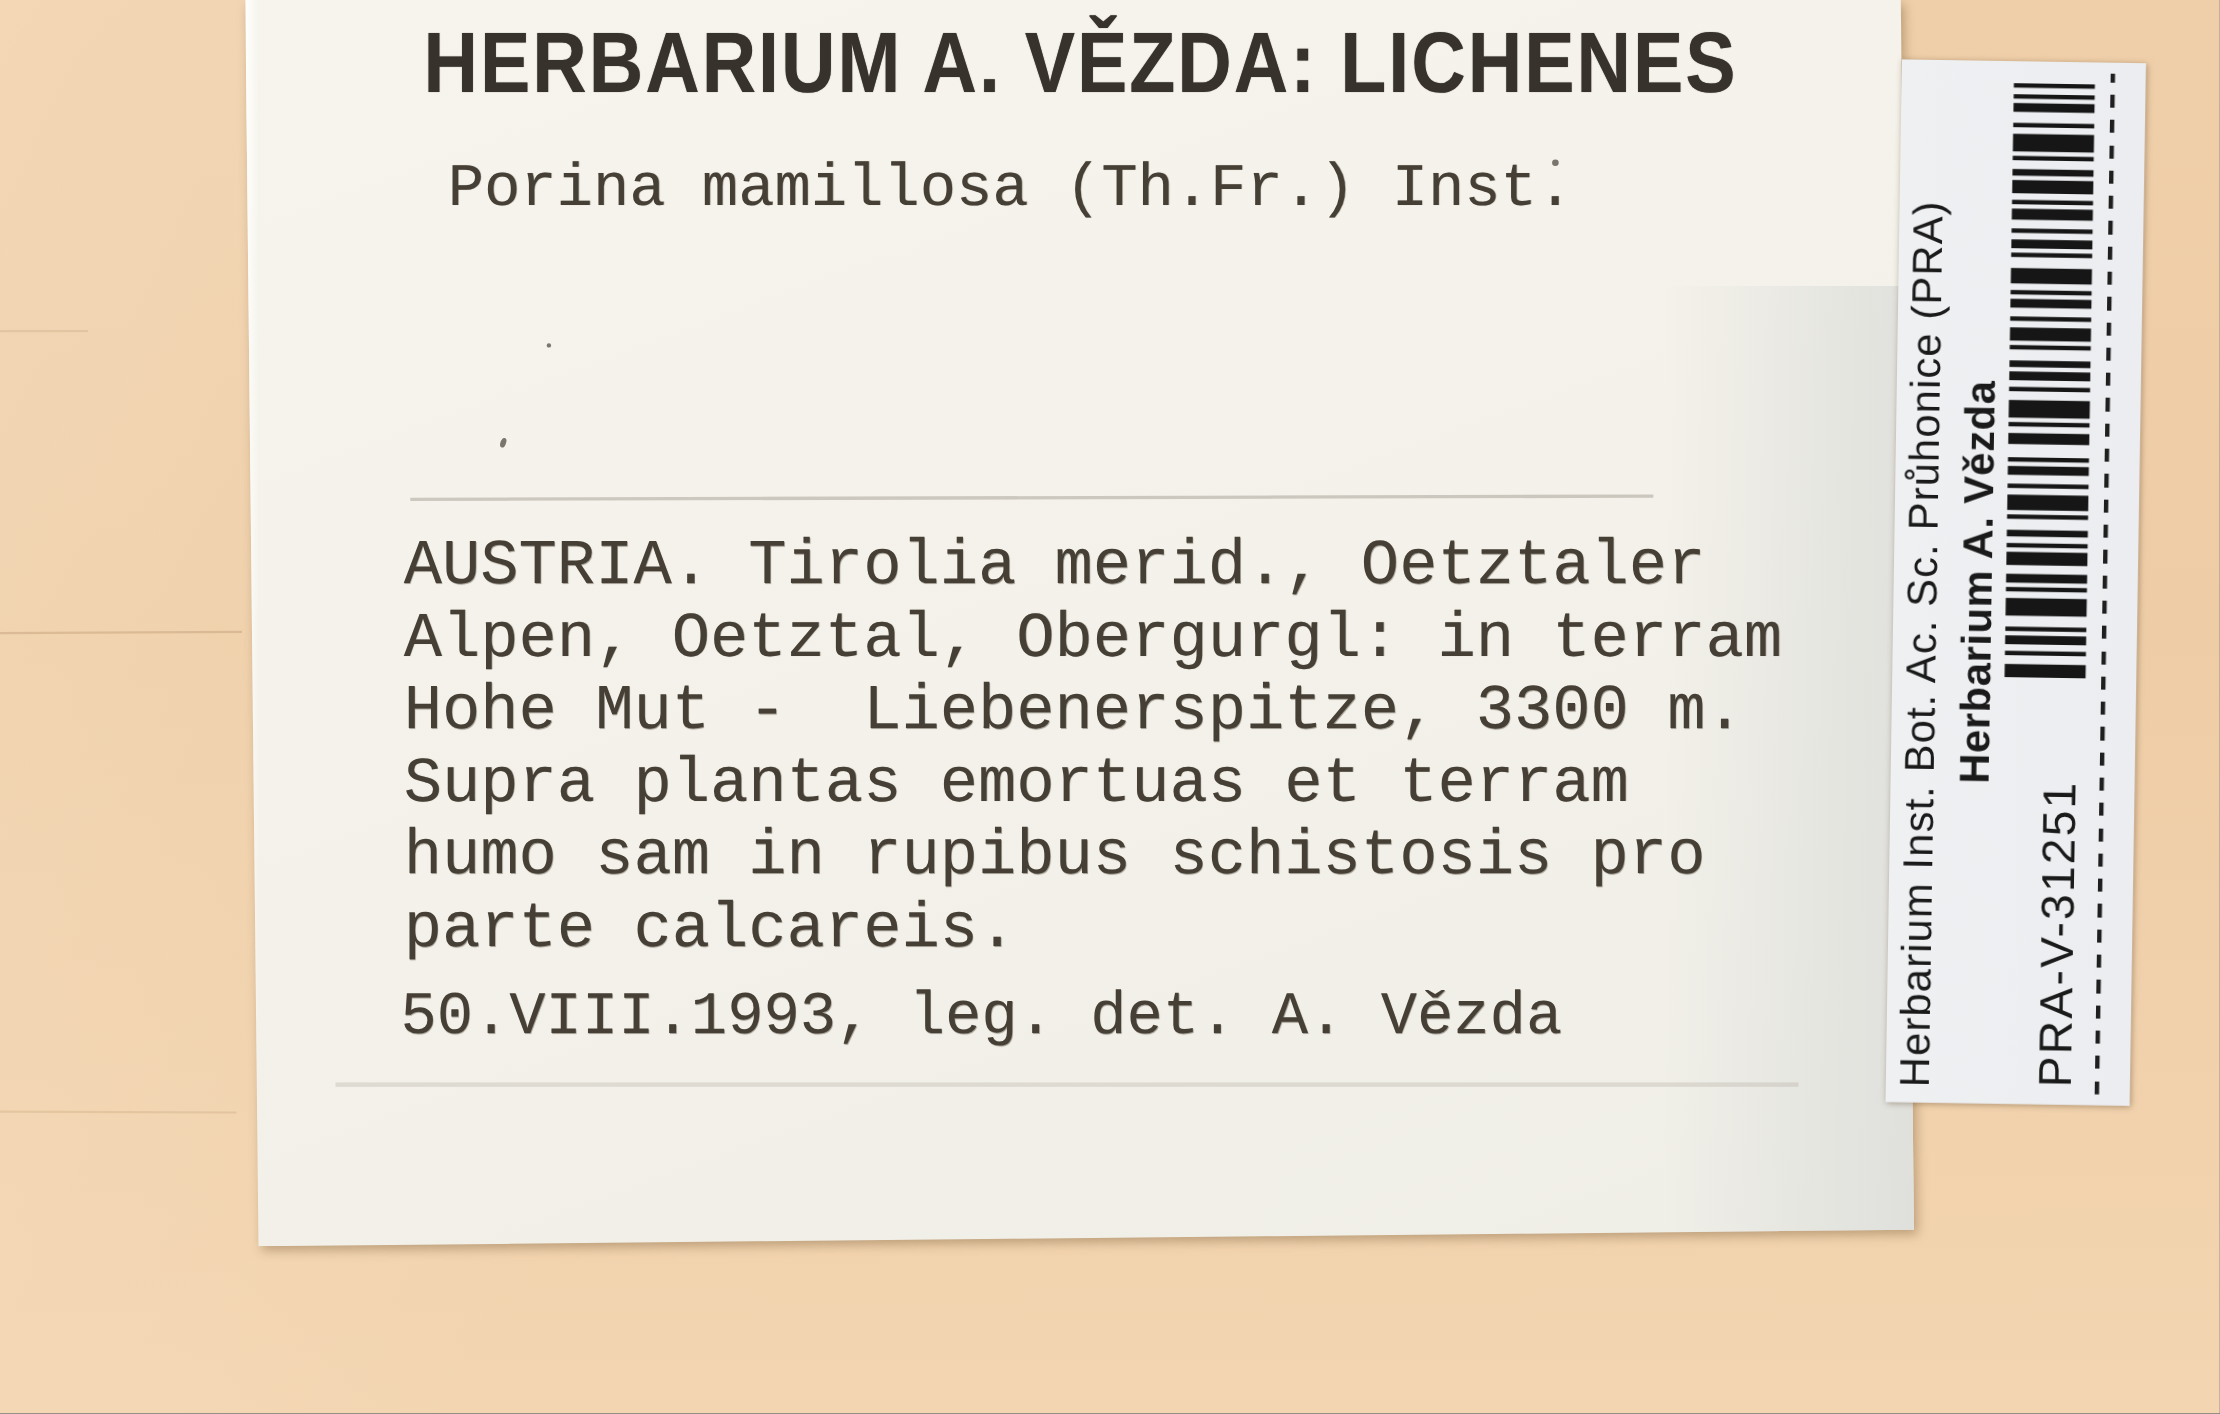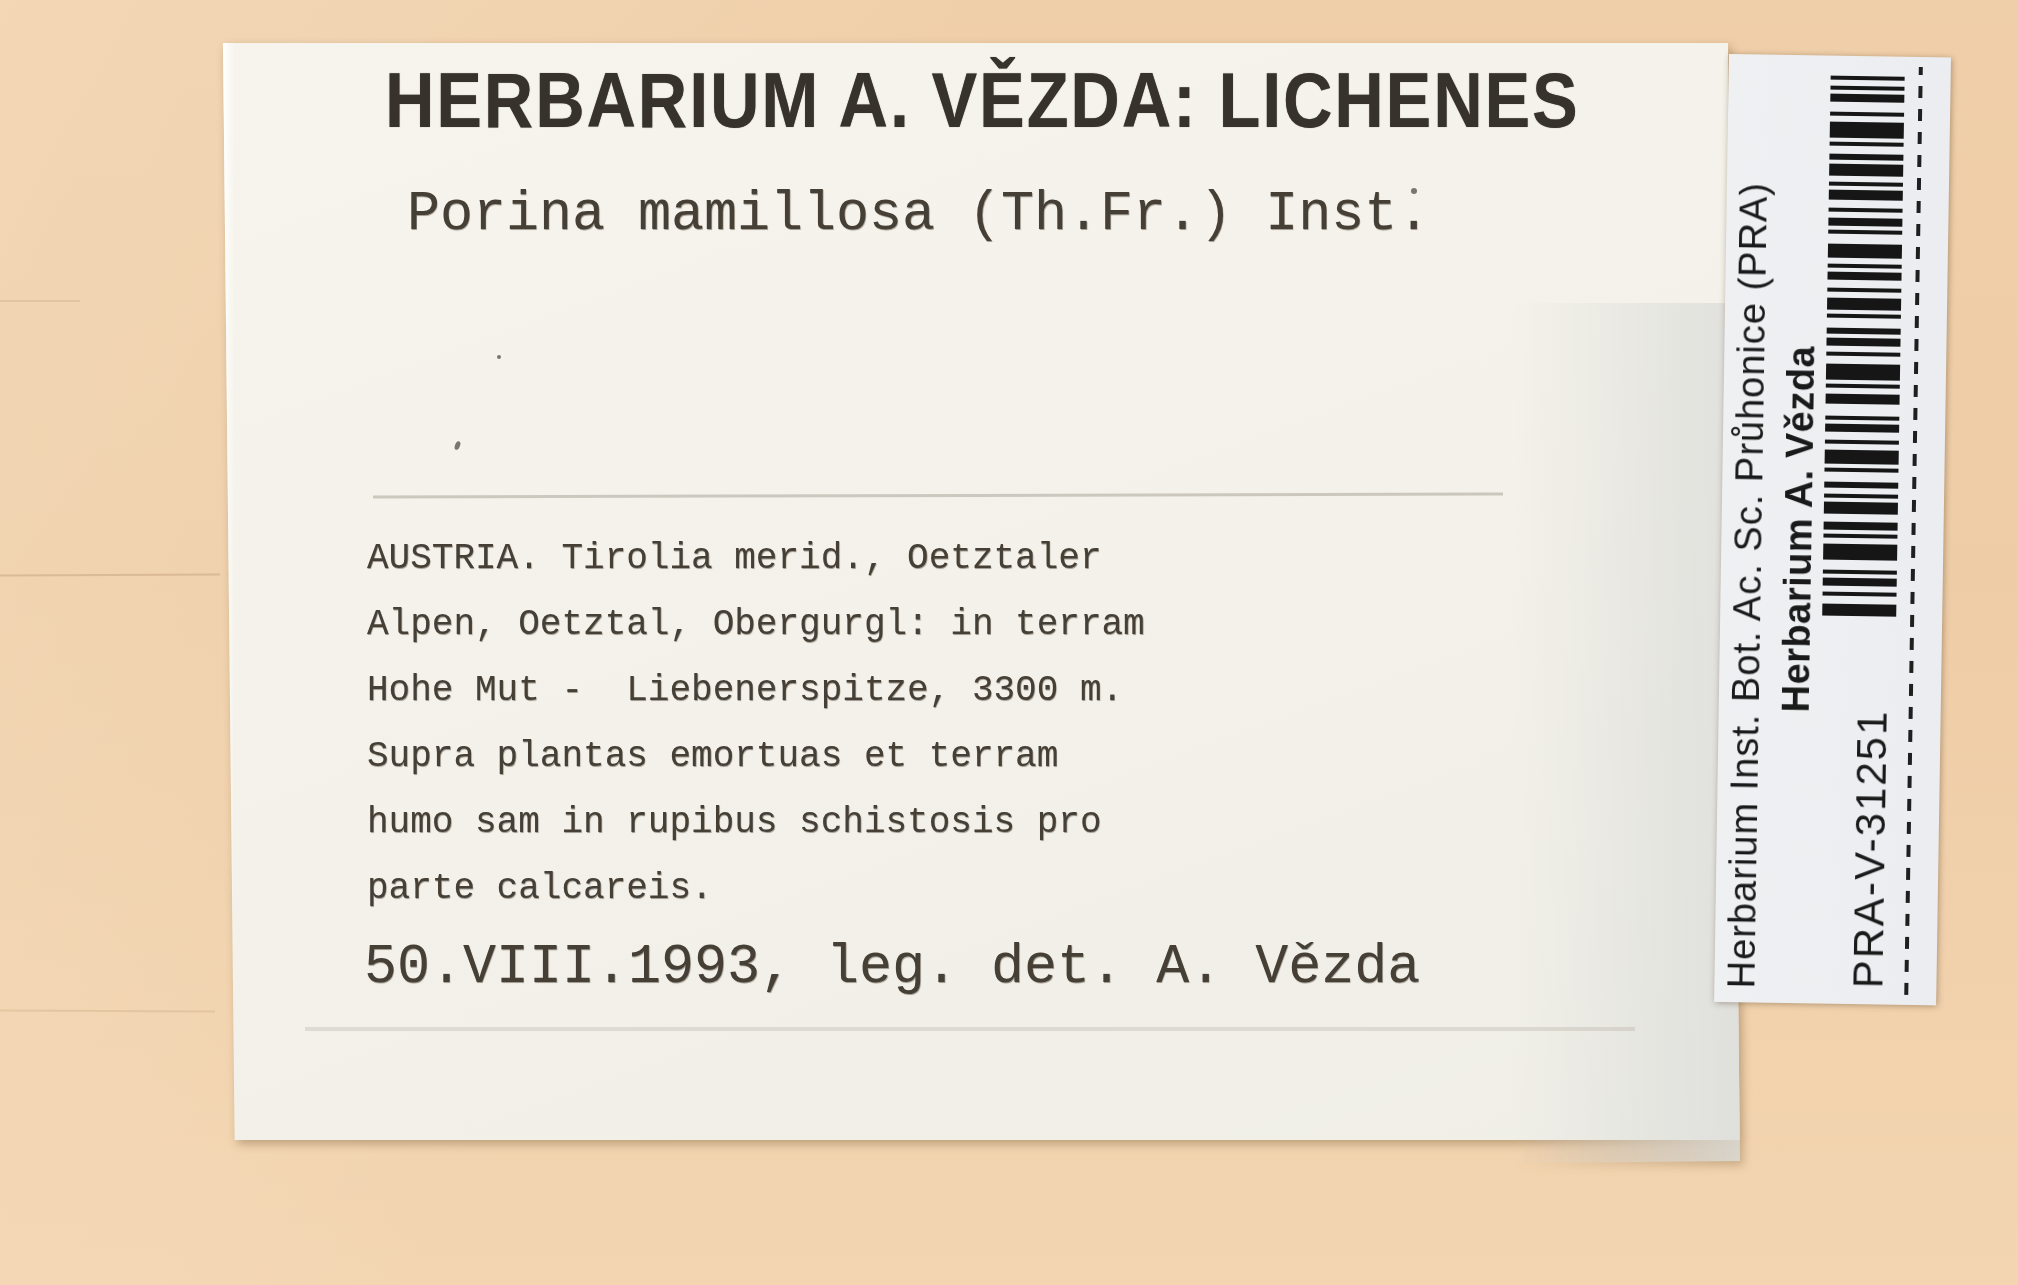--- a/index.html
+++ b/index.html
@@ -18,21 +18,20 @@
 
   
   #main-label{
     position:absolute;left:215px;top:0;width:1540px;height:1140px;
     filter:drop-shadow(3px 4px 5px rgba(100,70,35,.38));
   }
   #main-label .paper{
     position:absolute;inset:0;
     clip-path:polygon(8px 0px, 1513px 0px, 1525px 1118px, 20px 1133px);
     background:linear-gradient(160deg,#f6f4ed 0%,#f3f1e9 55%,#efeee7 100%);
-    margin-top:43px;
   }
   .edge-highlight{
     position:absolute;left:8px;top:0;width:12px;height:1130px;
     background:linear-gradient(90deg,#fffffd,rgba(255,255,255,0));
   }
   .corner-shade{
     position:absolute;right:12px;top:260px;width:230px;height:860px;
     background:linear-gradient(90deg,rgba(222,223,219,0),rgba(220,221,218,.85));
   }
   #title{
@@ -41,21 +40,21 @@
     color:#37332c;white-space:pre;
     transform:scaleX(.88);transform-origin:left top;
     text-shadow:0 0 1px rgba(55,51,44,.65);
   }
   .typewriter{
     font-family:"Liberation Mono", monospace;
     color:#453f36;white-space:pre;
     text-shadow:.6px .6px .7px rgba(60,50,40,.45);
   }
   #species{position:absolute;left:192px;top:140px;font-size:55px;}
-  #locality{position:absolute;left:152px;top:483px;font-size:36px;line-height:66px;}
+  #locality{position:absolute;left:152px;top:483px;font-size:58px;line-height:66px;}
   #date-line{position:absolute;left:149px;top:893px;font-size:55px;}
   .pencil-line{
     position:absolute;left:158px;top:451px;width:1130px;height:3px;
     background:rgba(120,113,100,.32);transform:rotate(-.15deg);
   }
   .label-crease{
     position:absolute;left:90px;top:984px;width:1330px;height:4px;
     background:rgba(150,143,128,.22);
   }
   .speck{position:absolute;background:rgba(70,64,55,.7);border-radius:50%;}

